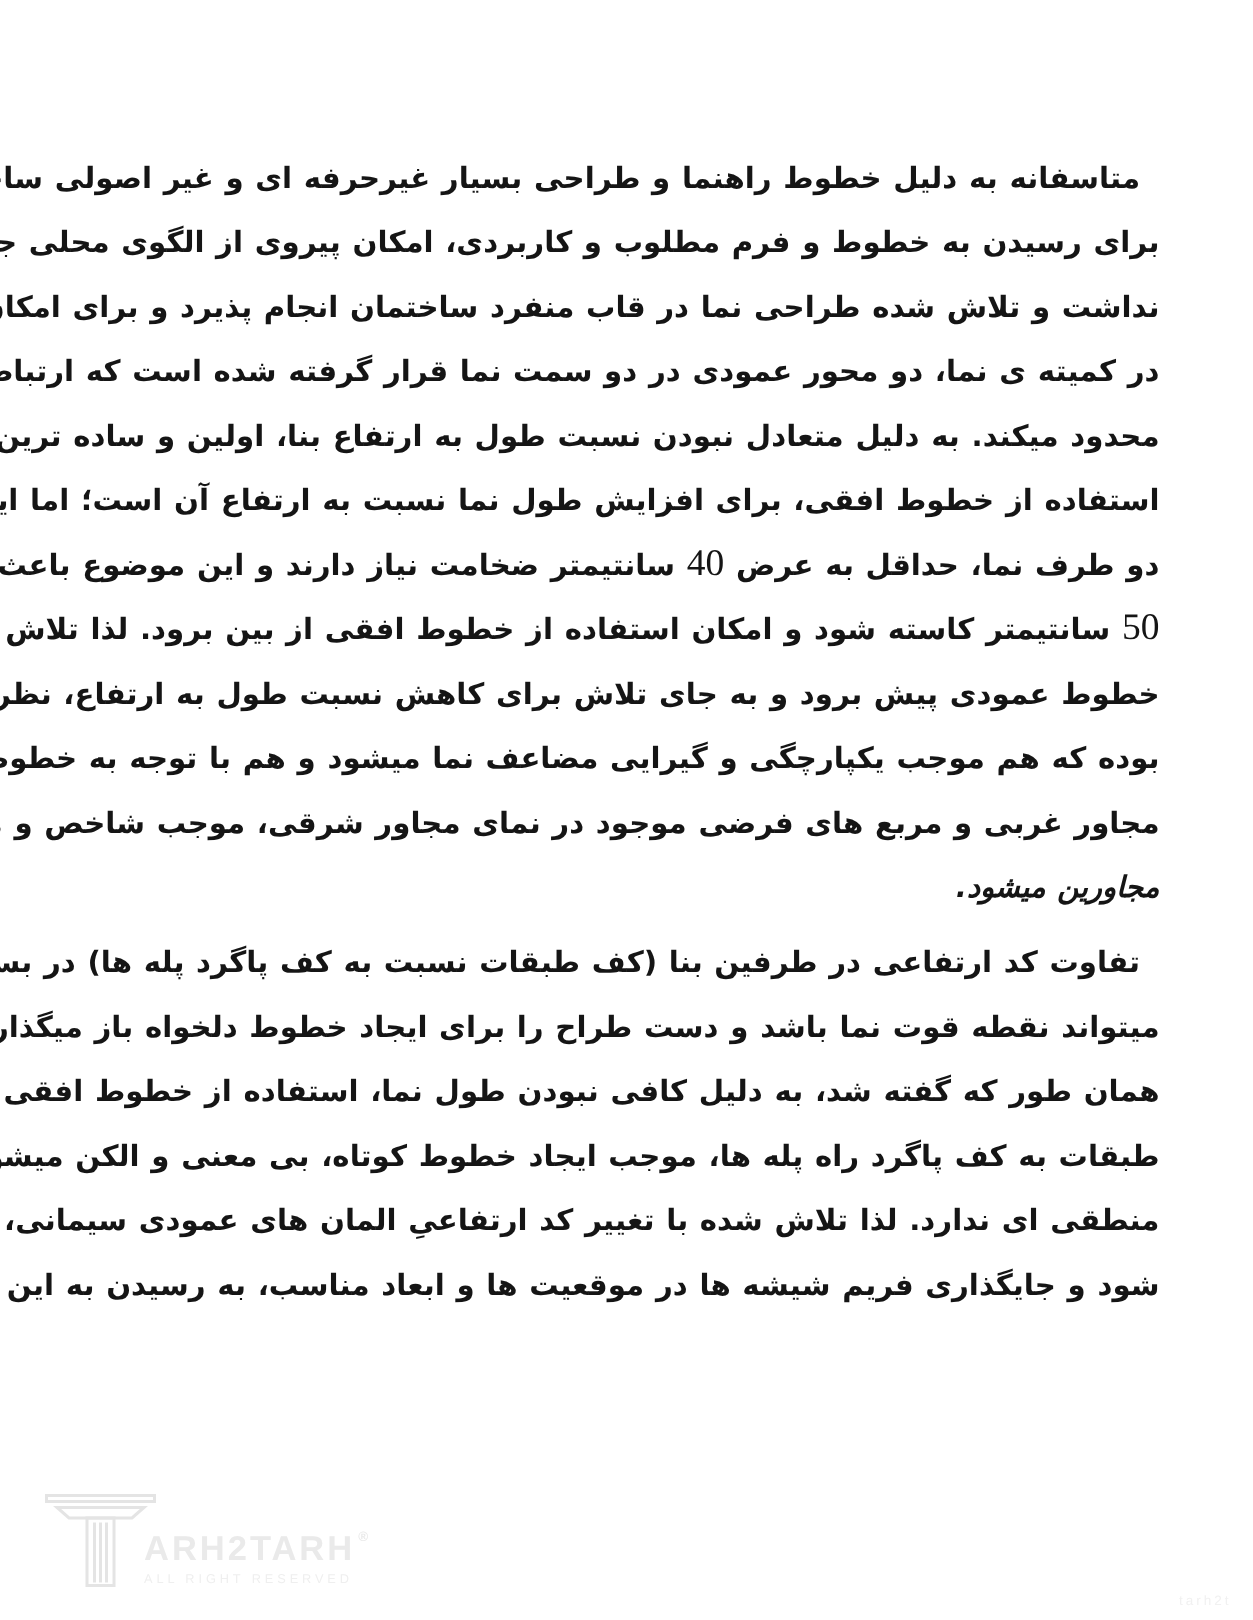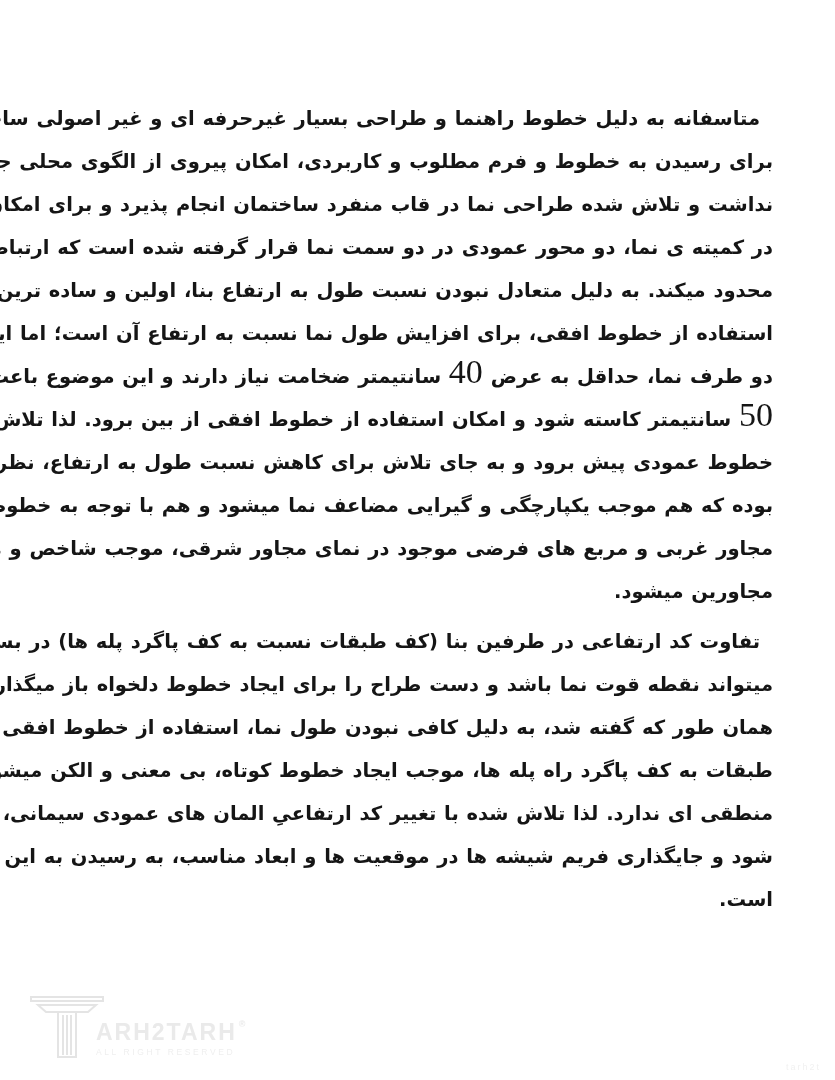--- a/index.html
+++ b/index.html
@@ -43,24 +43,25 @@
     text-justify: inter-word;
     letter-spacing: 0.2px;
     word-spacing: 1px;
   }
   .line.first {
     text-indent: 13px;
   }
   .line.last {
     text-align: center;
     text-align-last: right;
+    font-style: italic;
   }
   .line .num {
     font-family: "Liberation Serif", serif;
-    font-size: 34px;
+    font-size: 25px;
     font-weight: 400;
     line-height: 0;
     letter-spacing: 0;
   }
   
   .logo {
     position: absolute;
     left: 28px;
     bottom: 16px;
     display: flex;
@@ -127,21 +128,20 @@
         <div class="line">مجاور غربی و مربع های فرضی موجود در نمای مجاور شرقی، موجب شاخص و متمایز شدن نما از</div>
         <div class="line last">مجاورین میشود.</div>
       </div>
       <div class="paragraph">
         <div class="line first">تفاوت کد ارتفاعی در طرفین بنا (کف طبقات نسبت به کف پاگرد پله ها) در بسیاری از موارد</div>
         <div class="line">میتواند نقطه قوت نما باشد و دست طراح را برای ایجاد خطوط دلخواه باز میگذارد. اما در این مورد،</div>
         <div class="line">همان طور که گفته شد، به دلیل کافی نبودن طول نما، استفاده از خطوط افقی یا مورب برای اتصال کف</div>
         <div class="line">طبقات به کف پاگرد راه پله ها، موجب ایجاد خطوط کوتاه، بی معنی و الکن میشود که هیچ توجیه</div>
         <div class="line">منطقی ای ندارد. لذا تلاش شده با تغییر کد ارتفاعیِ المان های عمودی سیمانی، این اختلاف ارتفاع پنهان</div>
         <div class="line">شود و جایگذاری فریم شیشه ها در موقعیت ها و ابعاد مناسب، به رسیدن به این هدف کمک نموده</div>
-        <div class="line last">است.</div>
       </div>
     </div>
 
   <div class="logo">
     <span>
       <svg width="82" height="66" viewBox="0 0 82 66">
         <g fill="none" stroke="#e4e4e4" stroke-width="2">
           <rect x="3" y="3" width="72" height="4"></rect>
           <polygon points="10,11 68,11 60,18 18,18"></polygon>
           <rect x="30" y="18" width="18" height="45"></rect>

